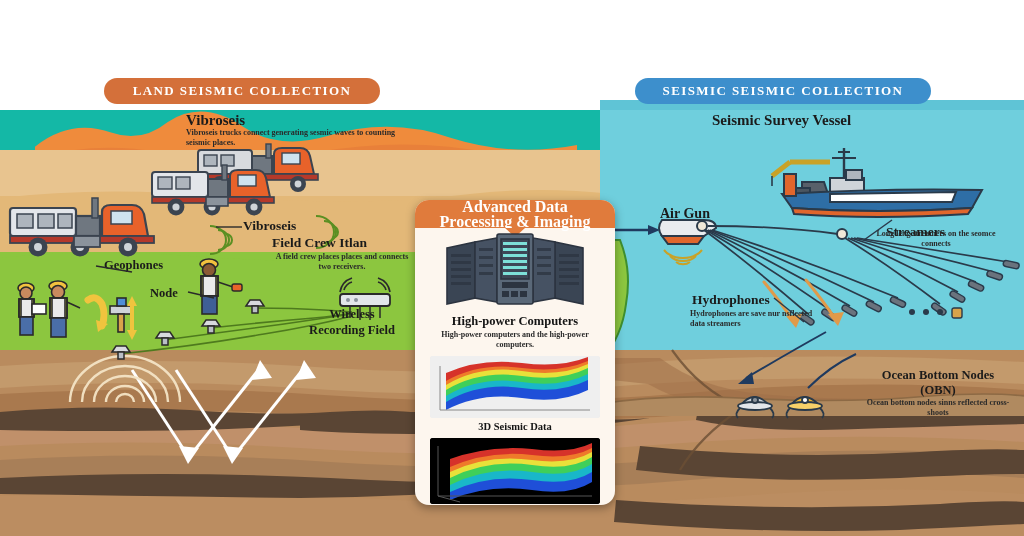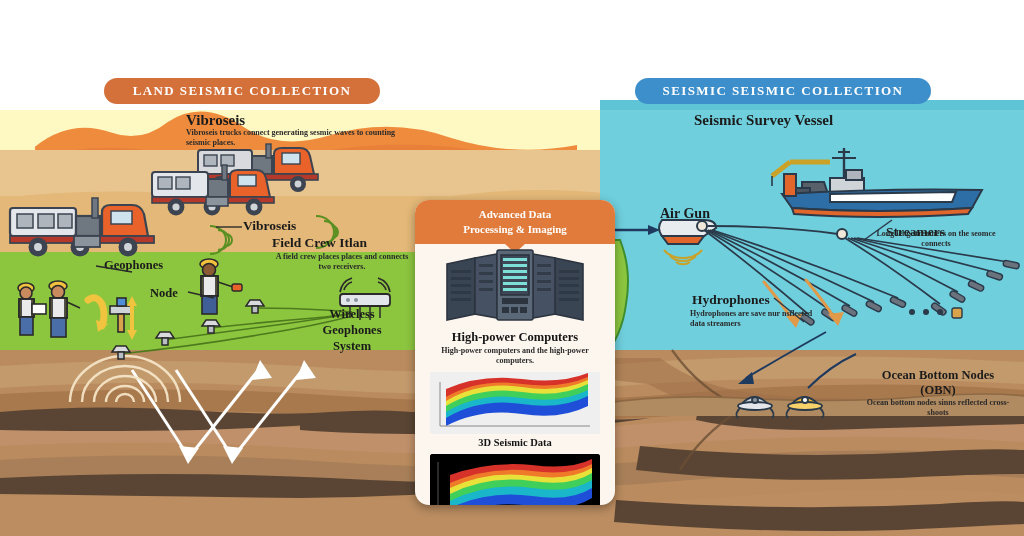--- a/index.html
+++ b/index.html
@@ -1,17 +1,17 @@
 <!DOCTYPE html>
 <html><head>
 <meta charset="utf-8">
 <style>
   html,body{margin:0;padding:0;background:#fff;}
   body{font-family:"Liberation Serif",serif;}
-  #stage{position:relative;width:1024px;height:536px;overflow:hidden;background:#fef9c3;}
+  #stage{position:relative;width:1024px;height:536px;overflow:hidden;background:#14b8a6;}
 
   
   .layer{position:absolute;}
 
   .sky{left:0;top:0;width:612px;height:110px;background:#ffffff;}
   .dunes{left:0;top:106px;width:612px;height:62px;}
   .desert{left:0;top:150px;width:612px;height:60px;background:#e8c48f;}
   .desert2{left:0;top:196px;width:612px;height:62px;background:#e3b878;}
   .grass{left:0;top:252px;width:612px;height:108px;background:#8cc63f;}
 
@@ -31,23 +31,23 @@
 
   
   .ttl{position:absolute;font-weight:bold;color:#1b1b1b;font-family:"Liberation Serif",serif;}
   .sub{position:absolute;font-weight:bold;color:#2a2a2a;font-size:8px;line-height:10px;
        font-family:"Liberation Serif",serif;}
 
   
   #panel{position:absolute;left:415px;top:200px;width:200px;height:305px;
          background:#fdf6ee;border-radius:14px;box-shadow:0 3px 10px rgba(0,0,0,.35);
          overflow:hidden;}
-  #panel-head{position:relative;height:44px;background:#e07b3c;color:#fff;
+  #panel-head{position:relative;height:28px;background:#e07b3c;color:#fff;
          display:flex;flex-direction:column;align-items:center;justify-content:center;
-         font-weight:bold;font-size:11px;line-height:15px;text-align:center;}
+         font-weight:bold;font-size:16px;line-height:15px;text-align:center;}
   #panel-head .notch{position:absolute;bottom:-9px;left:50%;margin-left:-10px;width:0;height:0;
          border-left:10px solid transparent;border-right:10px solid transparent;
          border-top:9px solid #e07b3c;}
   .pcap{text-align:center;font-weight:bold;font-size:12.5px;color:#141414;margin-top:4px;}
   .pdesc{text-align:center;font-weight:bold;font-size:8px;line-height:10px;color:#2a2a2a;
          padding:0 10px;margin-top:1px;}
   .thumb{margin:6px auto 0;width:170px;height:62px;background:#000;border-radius:3px;overflow:hidden;position:relative;}
   .thumb.light{background:#e9e9e9;}
   .tcap{text-align:center;font-weight:bold;font-size:10.5px;color:#141414;margin-top:3px;}
 
@@ -425,35 +425,35 @@
 
   <div class="ttl" style="left:186px;top:112px;font-size:15px;">Vibroseis</div>
   <div class="sub" style="left:186px;top:128px;width:216px;">Vibroseis trucks connect generating sesmic waves to counting seismic places.</div>
 
   <div class="ttl" style="left:243px;top:218px;font-size:13.5px;">Vibroseis</div>
   <div class="ttl" style="left:272px;top:235px;font-size:13.5px;">Field Crew Itlan</div>
   <div class="sub" style="left:270px;top:252px;width:144px;text-align:center;">A field crew places places and connects two receivers.</div>
 
   <div class="ttl" style="left:104px;top:258px;font-size:12.5px;">Geophones</div>
   <div class="ttl" style="left:150px;top:286px;font-size:12.5px;">Node</div>
-  <div class="ttl" style="left:304px;top:306px;font-size:12.5px;width:96px;line-height:16px;text-align:center;">Wireless Geophones System</div>
+  <div class="ttl" style="left:304px;top:306px;font-size:12.5px;width:96px;line-height:16px;text-align:center;">Wireless Recording Field</div>
 
   <svg class="layer" style="left:96px;top:262px;" width="40" height="14">
     <path d="M0,4 L36,10" stroke="#2a2a2a" stroke-width="1.4" fill="none"></path>
   </svg>
   <svg class="layer" style="left:188px;top:290px;" width="30" height="14">
     <path d="M0,2 L26,8" stroke="#2a2a2a" stroke-width="1.4" fill="none"></path>
   </svg>
   <svg class="layer" style="left:216px;top:222px;" width="30" height="10">
     <path d="M0,5 L26,5" stroke="#2a2a2a" stroke-width="1.4" fill="none"></path>
   </svg>
 
   <div class="pill marine">SEISMIC SEISMIC COLLECTION</div>
 
-  <div class="ttl" style="left:694px;top:112px;font-size:15px;">Seismic Survey Vessel</div>
+  <div class="ttl" style="left:712px;top:112px;font-size:15px;">Seismic Survey Vessel</div>
 
   <div class="ttl" style="left:660px;top:206px;font-size:14px;">Air Gun</div>
 
   <div class="ttl" style="left:886px;top:212px;font-size:13.5px;margin-top:12px;">Streamers</div>
   <div class="sub" style="left:872px;top:229px;width:128px;text-align:center;">Long leng streamers on the seomce connects</div>
 
   <div class="ttl" style="left:692px;top:292px;font-size:13.5px;">Hydrophones</div>
   <div class="sub" style="left:690px;top:309px;width:124px;">Hydrophones are save nur nsflected data streamers</div>
 
   <div class="ttl" style="left:858px;top:368px;font-size:12.5px;width:160px;text-align:center;">Ocean Bottom Nodes</div>

